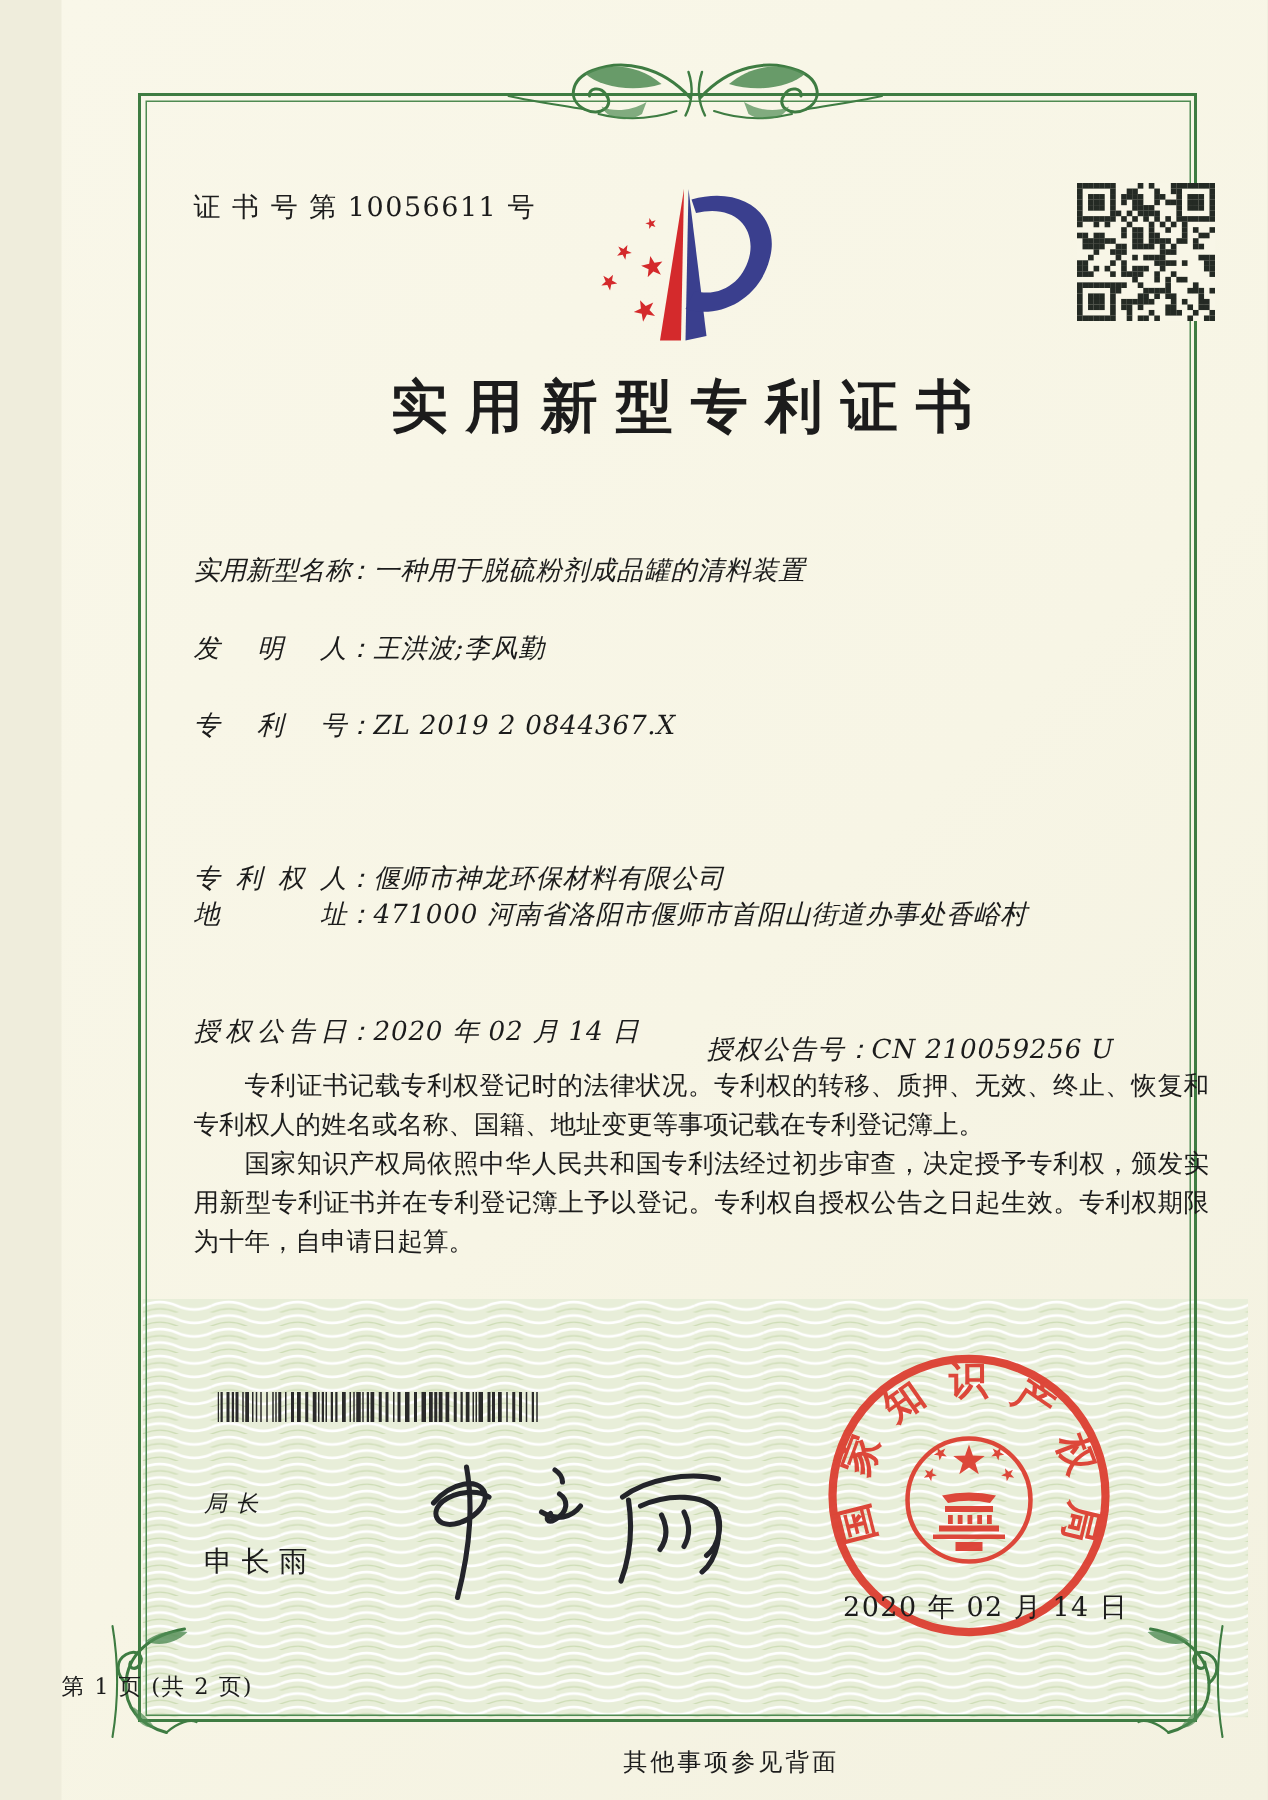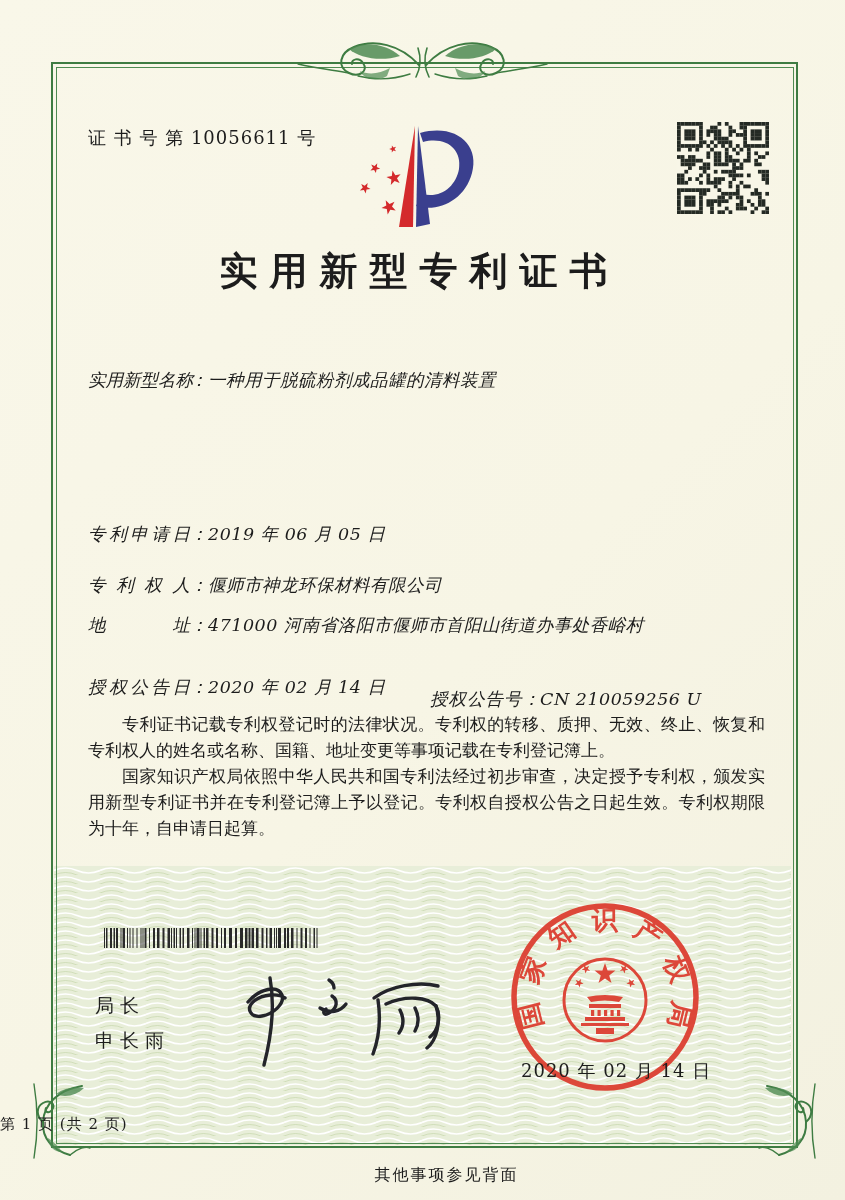--- a/index.html
+++ b/index.html
@@ -7,20 +7,21 @@
     width:845px;height:1200px;
     background:#efeddc;
     font-family:"DejaVu Serif","Liberation Serif",serif;
     color:#1c1c1c;
     position:relative;
   }
   .page{
     position:absolute;inset:0;
     background:linear-gradient(135deg,#f9f7e9 0%,#f7f5e5 55%,#f3f1e0 100%);
     overflow:hidden;
+    margin-left:41px;
   }
   
   .frame{
     position:absolute;left:51px;top:62px;right:47px;bottom:52px;
     border:2.5px solid #3e7c42;
     z-index:2;pointer-events:none;
   }
   .frame-inner{
     position:absolute;inset:2.5px;
     border:1px solid #4f8b52;
@@ -54,21 +55,21 @@
   .pair2{position:absolute;left:342px;top:12px;}
   .pair2 .lab2{letter-spacing:1px;}
   .paras{
     position:absolute;left:88px;top:711px;width:677px;
     font-size:17px;line-height:26px;text-align:justify;
   }
   .paras p{margin:0;text-indent:2em;}
   .barcode{position:absolute;left:104px;top:928px;}
   .signer-title{
     position:absolute;left:95px;top:993px;
-    font-size:19px;letter-spacing:6px;
+    font-size:15px;letter-spacing:6px;font-style:italic;
   }
   .signer-name{
     position:absolute;left:95px;top:1028px;
     font-size:19px;letter-spacing:6px;
   }
   .signature{position:absolute;left:228px;top:968px;}
   .seal{position:absolute;left:508px;top:900px;opacity:.93;}
   .seal-date{
     position:absolute;left:521px;top:1059px;
     font-size:18px;letter-spacing:1px;z-index:4;
@@ -464,27 +465,30 @@
           <rect x="23" y="24" width="1.02" height="1.02"></rect>
           <rect x="24" y="24" width="1.02" height="1.02"></rect>
         </g>
     </svg>
 
     <div class="doc-title">实用新型专利证书</div>
 
     <div class="row" style="top:368px">
       <span class="lab">实用新型名称</span><span class="colon">：</span><span class="val">一种用于脱硫粉剂成品罐的清料装置</span>
     </div>
-    <div class="row" style="top:522px">
-      <span class="lab">专利申请日</span><span class="colon">：</span><span class="val">2019 年 06 月 05 日</span>
+    <div class="row" style="top:420px">
+      <span class="lab">发明人</span><span class="colon">：</span><span class="val">王洪波;李风勤</span>
+    </div>
+    <div class="row" style="top:471px">
+      <span class="lab">专利号</span><span class="colon">：</span><span class="val">ZL 2019 2 0844367.X</span>
     </div>
     <div class="row" style="top:573px">
       <span class="lab">专利权人</span><span class="colon">：</span><span class="val">偃师市神龙环保材料有限公司</span>
     </div>
-    <div class="row" style="top:613px">
+    <div class="row" style="top:597px">
       <span class="lab">地址</span><span class="colon">：</span><span class="val">471000 河南省洛阳市偃师市首阳山街道办事处香峪村</span>
     </div>
     <div class="row" style="top:675px">
       <span class="lab">授权公告日</span><span class="colon">：</span><span class="val">2020 年 02 月 14 日</span>
       <span class="pair2">
         <span class="lab2">授权公告号</span><span>：</span><span class="val">CN 210059256 U</span>
       </span>
     </div>
 
     <div class="paras">

